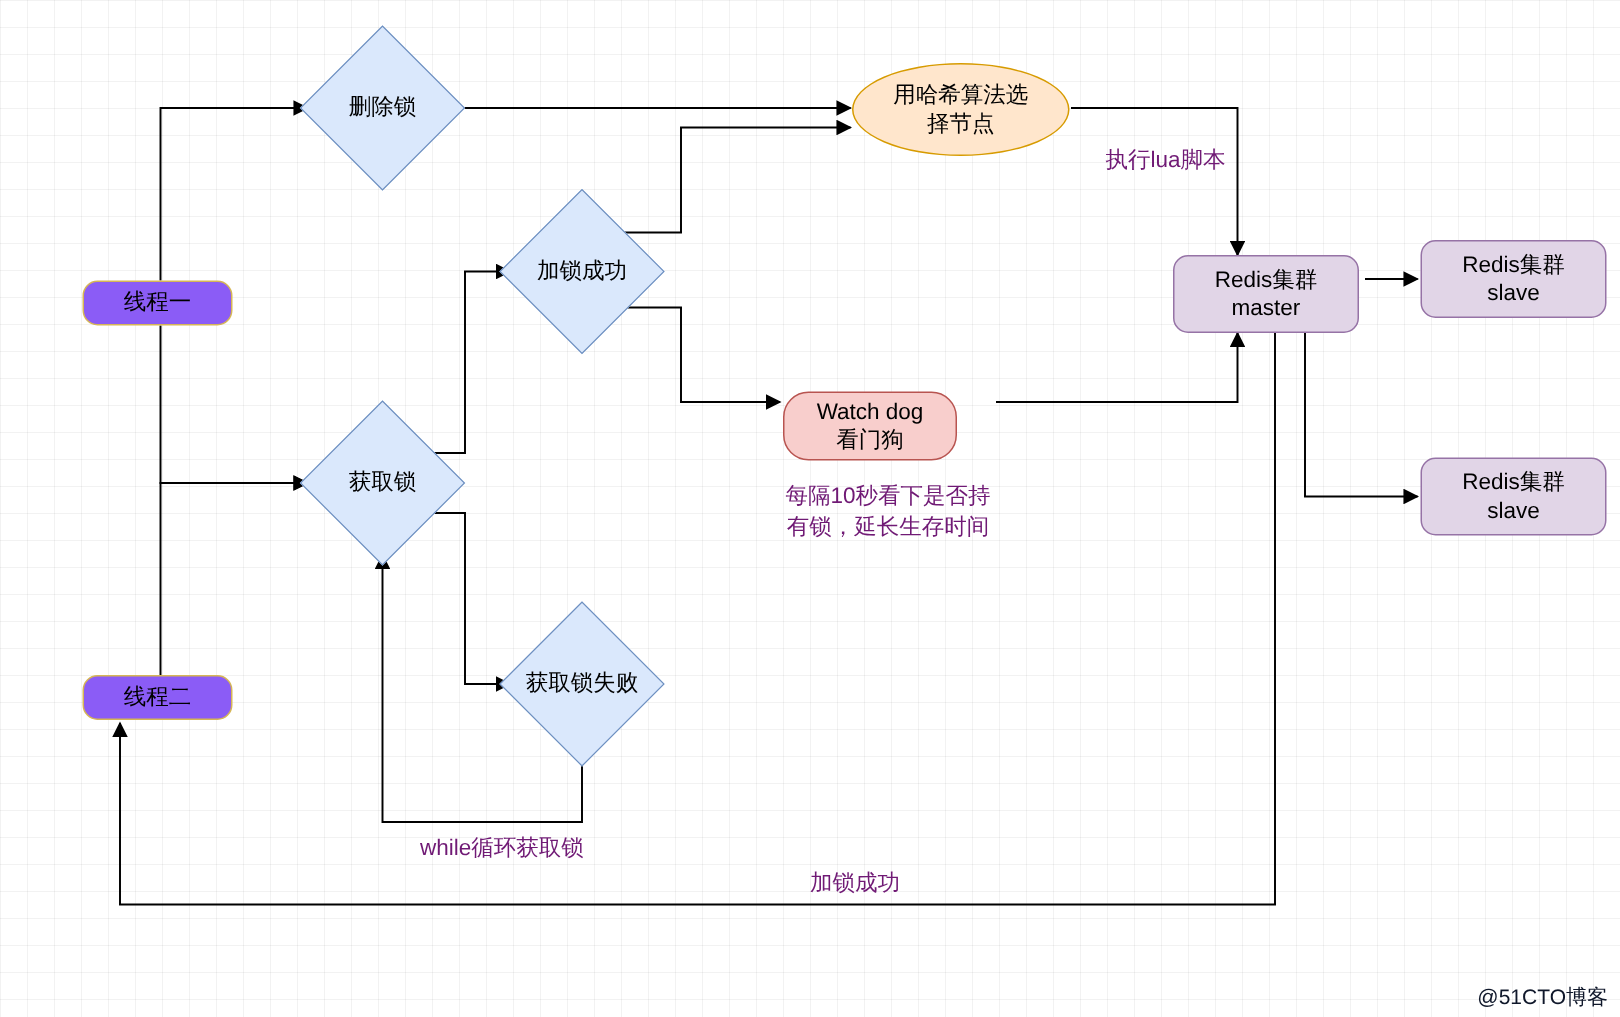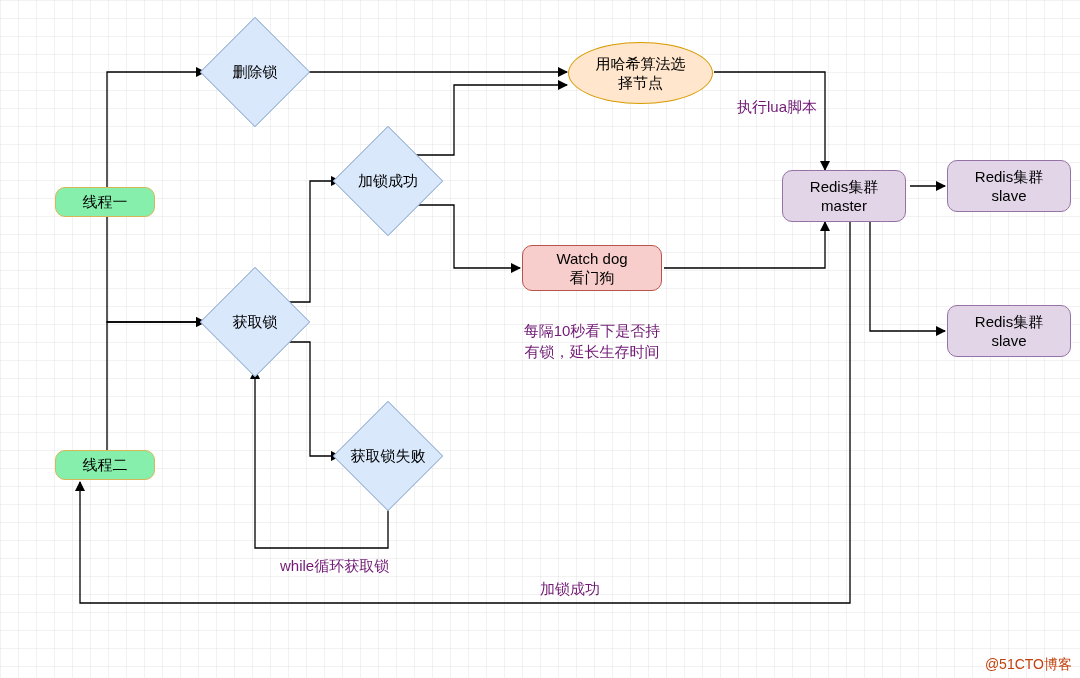--- a/index.html
+++ b/index.html
@@ -36,21 +36,21 @@
     font-size: 15px;
     line-height: 1.3;
     box-sizing: border-box;
     z-index: 2;
   }
   .rect {
     border: 1px solid;
     border-radius: 10px;
     padding: 4px 10px;
   }
-  .yellow { background: #86efac; border-color: #d6b656; }
+  .yellow { background: #8b5cf6; border-color: #d6b656; }
   .red    { background: #f8cecc; border-color: #b85450; }
   .purple { background: #e1d5e7; border-color: #9673a6; }
   .orange-ellipse {
     background: #ffe6cc;
     border: 1px solid #d79b00;
     border-radius: 50%;
     padding: 8px 14px;
   }
   .diamond {
     width: 100px;
@@ -74,21 +74,21 @@
     color: #701a75;
     text-align: center;
     line-height: 1.4;
     z-index: 2;
   }
   .watermark {
     position: absolute;
     right: 8px;
     bottom: 4px;
     font-size: 14px;
-    color: #c2410c;
+    color: #0f172a;
     z-index: 3;
   }
 </style>
 </head>
 <body>
 
 <div class="grid"></div>
 
 <svg width="1080" height="678">
   <defs>
@@ -148,21 +148,21 @@
 </div>
 
 <div class="node diamond" style="left:338px; top:406px;text-align:right;">
   <div class="shape"></div>
   <div class="dlabel">获取锁失败</div>
 </div>
 
 <div class="node orange-ellipse" style="left: 568px; top: 42px; width: 145px; height: 62px; white-space: pre-line;">用哈希算法选
 择节点</div>
 
-<div class="node rect red" style="left: 522px; top: 245px; width: 140px; height: 46px; white-space: pre-line;">Watch dog
+<div class="node rect red" style="left: 522px; top: 261px; width: 116px; height: 46px; white-space: pre-line; border-radius: 17px;">Watch dog
 看门狗</div>
 
 <div class="node rect purple" style="left: 782px; top: 170px; width: 124px; height: 52px; white-space: pre-line;">Redis集群
 master</div>
 
 <div class="node rect purple" style="left: 947px; top: 160px; width: 124px; height: 52px; white-space: pre-line;">Redis集群
 slave</div>
 
 <div class="node rect purple" style="left: 947px; top: 305px; width: 124px; height: 52px; white-space: pre-line;">Redis集群
 slave</div>

